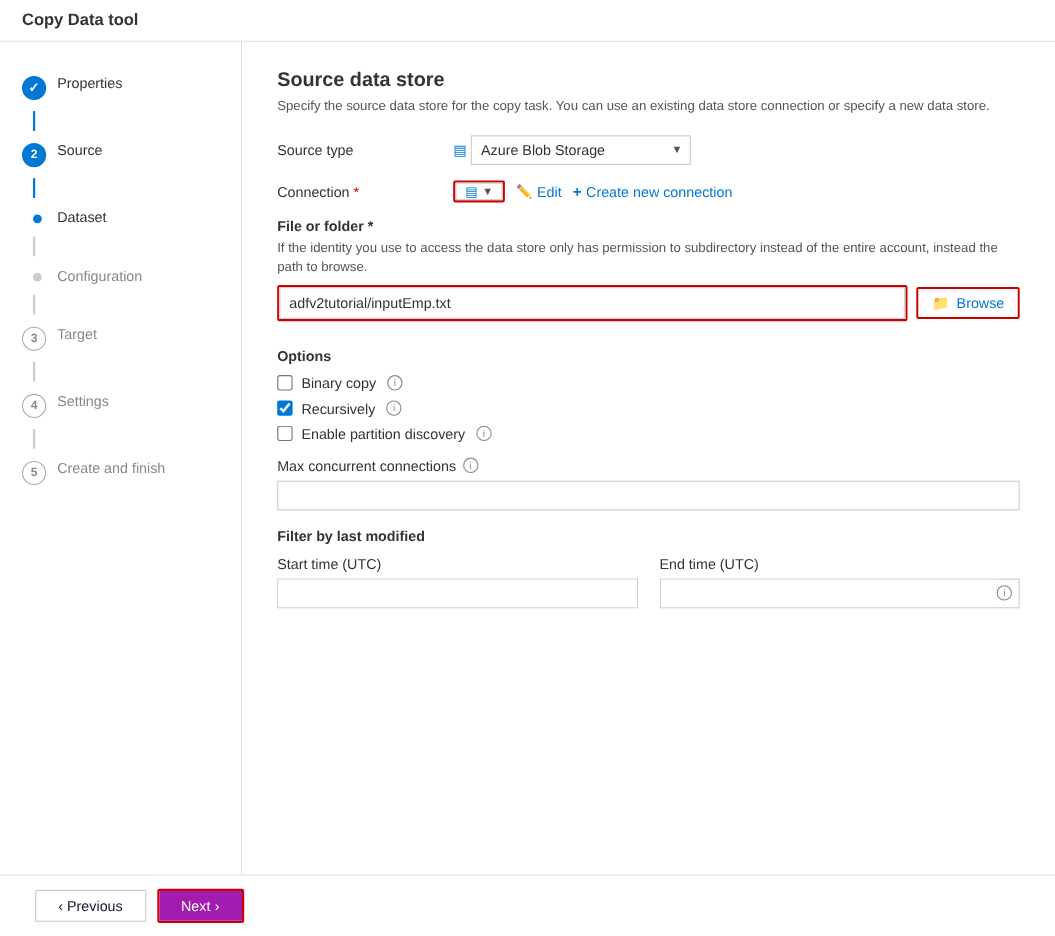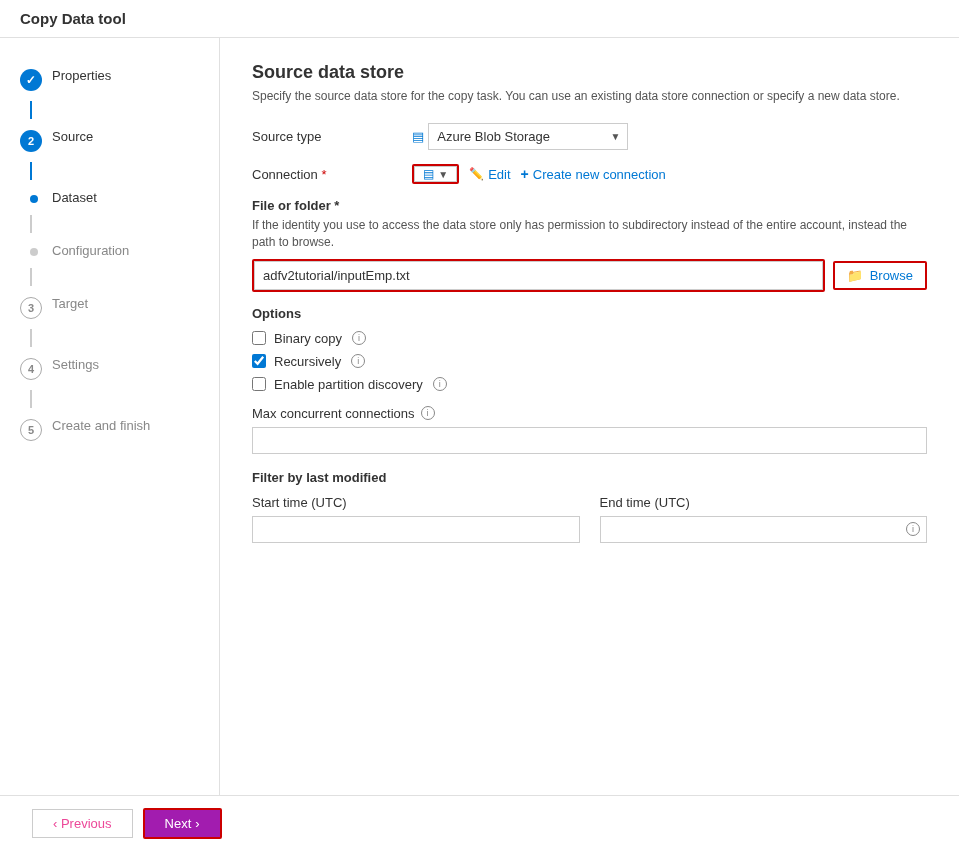--- a/index.html
+++ b/index.html
@@ -40,21 +40,21 @@
     .connection-wrapper { display: flex; align-items: center; gap: 10px; }
     .connection-select-outer { border: 2px solid #c00; border-radius: 2px; }
     .connection-select { border: 1px solid #ccc; background: #fff; padding: 5px 30px 5px 8px; font-size: 13px; color: #333; appearance: none; cursor: pointer; min-width: 200px; border: none; outline: none; }
 
     .edit-btn { display: flex; align-items: center; gap: 4px; color: #0078d4; cursor: pointer; font-size: 13px; border: none; background: none; }
     .create-conn-btn { display: flex; align-items: center; gap: 4px; color: #0078d4; cursor: pointer; font-size: 13px; border: none; background: none; }
 
     .field-section-label { font-size: 13px; font-weight: 600; color: #333; margin-bottom: 4px; margin-top: 10px; }
     .field-desc { font-size: 12px; color: #555; margin-bottom: 8px; line-height: 1.4; }
 
-    .file-folder-row { display: flex; align-items: center; gap: 8px; margin-bottom: 14px; }
+    .file-folder-row { display: flex; align-items: center; gap: 8px; margin-bottom: 24px; }
     .file-input-outer { border: 2px solid #c00; border-radius: 2px; flex: 1; }
     .file-input { border: 1px solid #ccc; padding: 5px 8px; font-size: 13px; color: #333; width: 100%; border: none; outline: none; }
     .browse-btn-outer { border: 2px solid #c00; border-radius: 2px; }
     .browse-btn { display: flex; align-items: center; gap: 6px; padding: 5px 12px; font-size: 13px; color: #0078d4; cursor: pointer; border: 1px solid #ccc; background: #fff; border: none; }
 
     .options-section { margin-top: 10px; }
     .options-title { font-size: 13px; font-weight: 600; color: #333; margin-bottom: 10px; }
     .checkbox-row { display: flex; align-items: center; gap: 8px; margin-bottom: 8px; }
     .checkbox-row input[type=checkbox] { width: 14px; height: 14px; cursor: pointer; accent-color: #0078d4; }
     .checkbox-label { font-size: 13px; color: #333; }
@@ -67,21 +67,21 @@
     .filter-section { margin-top: 16px; }
     .filter-title { font-size: 13px; font-weight: 600; color: #333; margin-bottom: 10px; }
     .filter-row { display: flex; gap: 20px; }
     .filter-col { flex: 1; }
     .filter-col-label { font-size: 13px; color: #333; margin-bottom: 6px; }
     .filter-input-wrapper { display: flex; align-items: center; border: 1px solid #ccc; }
     .filter-input { border: none; outline: none; padding: 5px 8px; font-size: 13px; color: #333; flex: 1; }
 
     
     .bottom-bar { border-top: 1px solid #e0e0e0; padding: 12px 32px; display: flex; align-items: center; gap: 10px; background: #fff; }
-    .prev-btn { padding: 6px 20px; font-size: 13px; background: #fff; border: 1px solid #ccc; color: #ec4899; cursor: pointer; }
+    .prev-btn { padding: 6px 20px; font-size: 13px; background: #fff; border: 1px solid #ccc; color: #0f172a; cursor: pointer; }
     .next-btn-outer { border: 2px solid #c00; border-radius: 2px; }
     .next-btn { padding: 6px 20px; font-size: 13px; background: #a21caf; color: #fff; border: none; cursor: pointer; display: flex; align-items: center; gap: 4px; }
 
     .storage-icon { color: #0078d4; font-size: 13px; margin-right: 4px; }
   </style>
 </head>
 <body>
 
 <div class="app-container">
   <div class="app-title">Copy Data tool</div>

